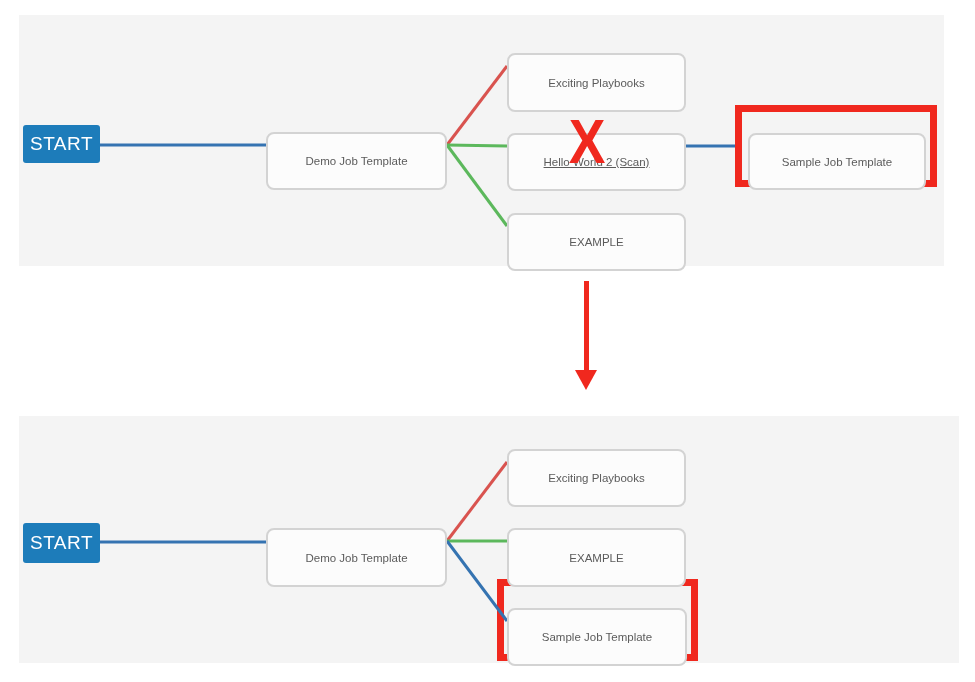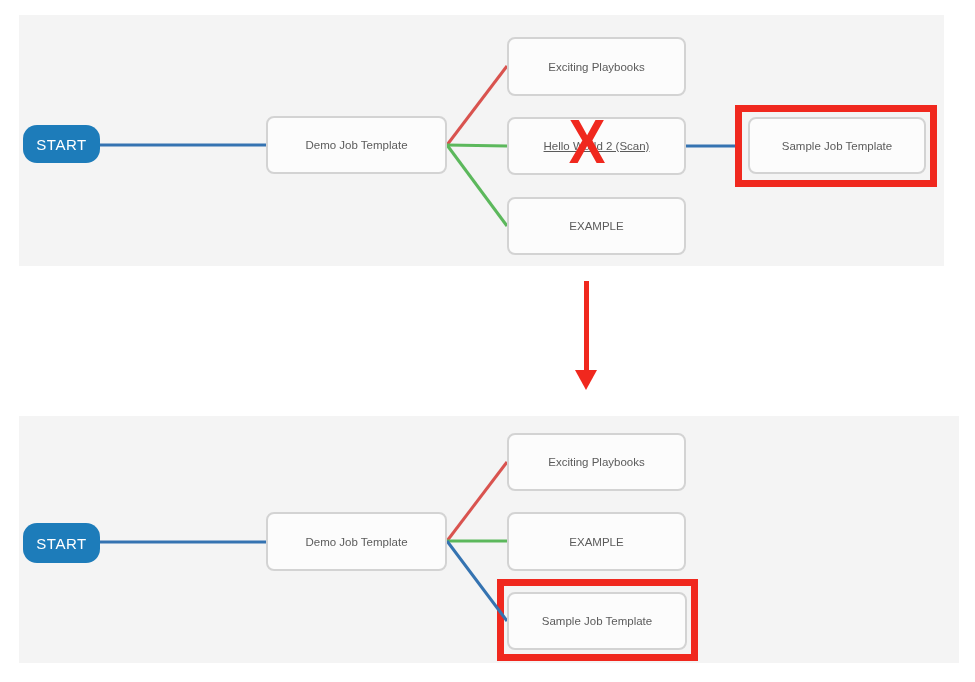--- a/index.html
+++ b/index.html
@@ -14,26 +14,27 @@
   .link-red{stroke:var(--link-red,#d9534f);}
   .link-green{stroke:var(--link-green,#5cb85c);}
   .node{
     position:absolute;z-index:3;box-sizing:border-box;
     background:var(--node-bg,#fcfcfc);
     border:2px solid var(--node-border,#d3d3d3);
     border-radius:8px;
     display:flex;align-items:center;justify-content:center;
     font-size:11.5px;color:var(--node-text,#5b5b5b);
     text-align:center;
+    margin-top:16px;
   }
   .start-btn{
     position:absolute;z-index:3;box-sizing:border-box;
     background:var(--start-bg,#1d7cba);color:var(--start-text,#ffffff);
-    border-radius:14px;display:flex;align-items:center;justify-content:center;
-    font-size:15px;letter-spacing:.5px;
+    border-radius:3px;display:flex;align-items:center;justify-content:center;
+    font-size:19px;letter-spacing:.5px;
   }
   .hl-rect{
     position:absolute;z-index:1;box-sizing:border-box;
     border:7px solid var(--annotation-red,#f0281e);
     background:transparent;
   }
   .x-mark{
     position:absolute;z-index:4;
     color:var(--annotation-red,#f0281e);
     font-weight:bold;font-size:55px;line-height:1;

